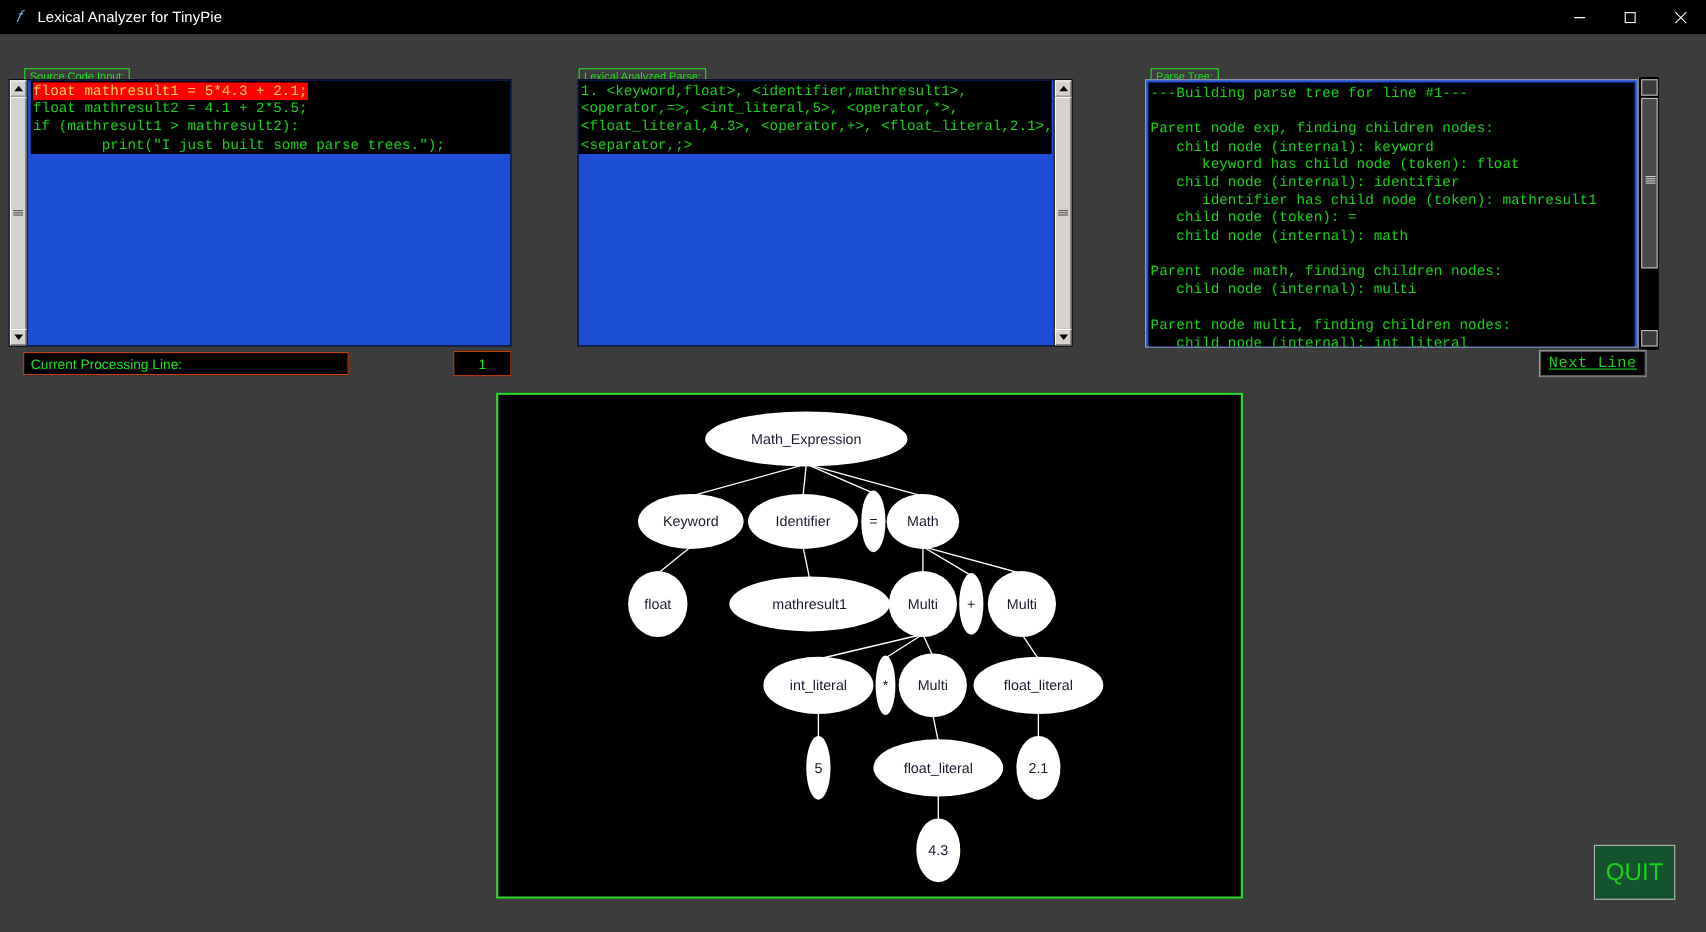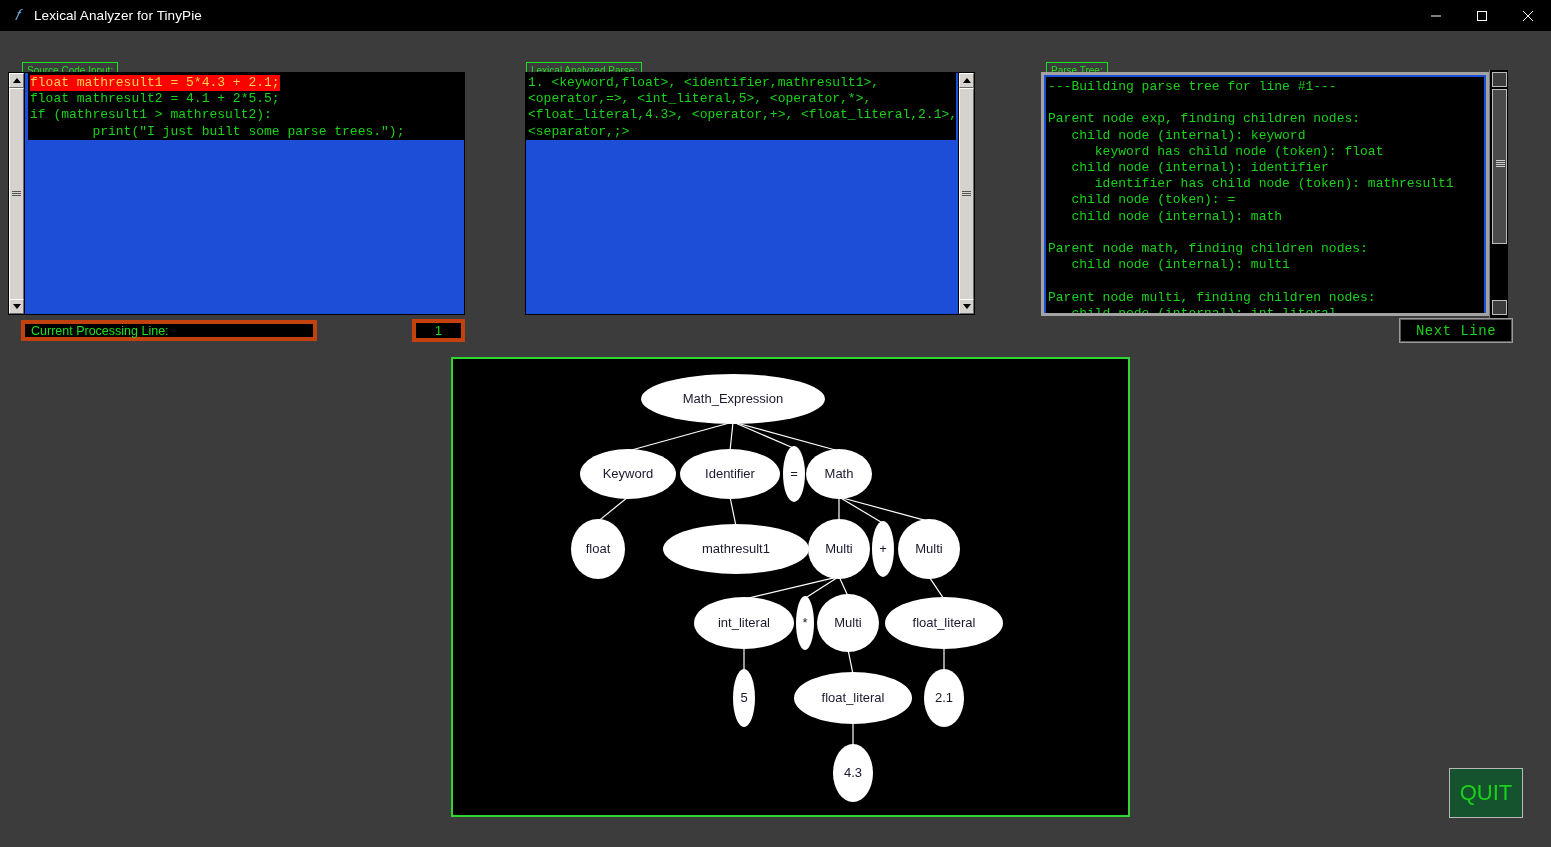--- a/index.html
+++ b/index.html
@@ -122,21 +122,21 @@
     position: absolute; left: 2px; width: 15px;
     border: 1px solid #bdbdbd; background: #4a4a4a;
   }
   .sb-dark .grip2 { position:absolute; left:3px; width:9px; }
   .sb-dark .grip2 i { display:block; height:1px; background:#cfcfcf; margin-bottom:1px; }
 
   
   .entry {
     position: absolute;
     background: #000000;
-    border: 4px solid #c2410c;
+    border: 1px solid #c2410c;
     color: #1fe01f;
     font-size: 12.5px;
     display: flex;
     align-items: center;
   }
   .entry.left { padding-left: 6px; }
   .entry.center { justify-content: center; }
 
   .btn-green {
     position: absolute;
@@ -243,41 +243,41 @@
         <i></i>
       </div>
   </div>
   <div class="sb-arrow" style="top:226px;">
       <div class="tri tri-dn"></div>
     </div>
 </div>
 
 <div class="grp-label" style="left:1046px; top:52px;">Parse Tree:</div>
 
-<div class="panel" style="left:1041px; top:72px; width:448px; height:244px; border:3px solid #a3a3a3;">
+<div class="panel" style="left:1041px; top:72px; width:448px; height:244px; border:1px solid #a3a3a3;">
   <div class="panel-body" id="ptree-body" style="left:2px; right:2px; top:2px;"><div>---Building parse tree for line #1---</div><div>&nbsp;</div><div>Parent node exp, finding children nodes:</div><div>   child node (internal): keyword</div><div>      keyword has child node (token): float</div><div>   child node (internal): identifier</div><div>      identifier has child node (token): mathresult1</div><div>   child node (token): =</div><div>   child node (internal): math</div><div>&nbsp;</div><div>Parent node math, finding children nodes:</div><div>   child node (internal): multi</div><div>&nbsp;</div><div>Parent node multi, finding children nodes:</div><div>   child node (internal): int_literal</div></div>
 </div>
 <div class="sb-dark" style="left:1489px; top:70px; height:248px;">
   <div class="sb-btn" style="top:2px;"></div>
   <div class="sb-thumb2" style="top:19px; height:155px;">
     <div class="grip2" style="top:70px;">
         <i></i>
         <i></i>
         <i></i>
         <i></i>
       </div>
   </div>
   <div class="sb-btn" style="top:230px;"></div>
 </div>
 
 <div class="entry left" style="left:21px; top:320px; width:296px; height:21px;">Current Processing Line:</div>
 
 <div class="entry center" style="left:412px; top:319px; width:53px; height:23px;">1</div>
 
-<div class="btn-green" style="left:1399px; top:318px; width:114px; height:25px;">Next  Line</div>
+<div class="btn-green" style="left:1399px; top:318px; width:98px; height:25px;text-decoration:underline;">Next  Line</div>
 
 <div id="tree-canvas">
   <svg id="tree-svg" width="675" height="456" viewBox="0 0 675 456">
     <g id="edge-layer">
         <line x1="280" y1="63" x2="175" y2="92" class="edge"></line>
         <line x1="280" y1="63" x2="277" y2="92" class="edge"></line>
         <line x1="280" y1="63" x2="341" y2="89.24" class="edge"></line>
         <line x1="280" y1="63" x2="386" y2="92" class="edge"></line>
         <line x1="175" y1="138" x2="145" y2="162.4" class="edge"></line>
         <line x1="277" y1="138" x2="283" y2="167" class="edge"></line>

